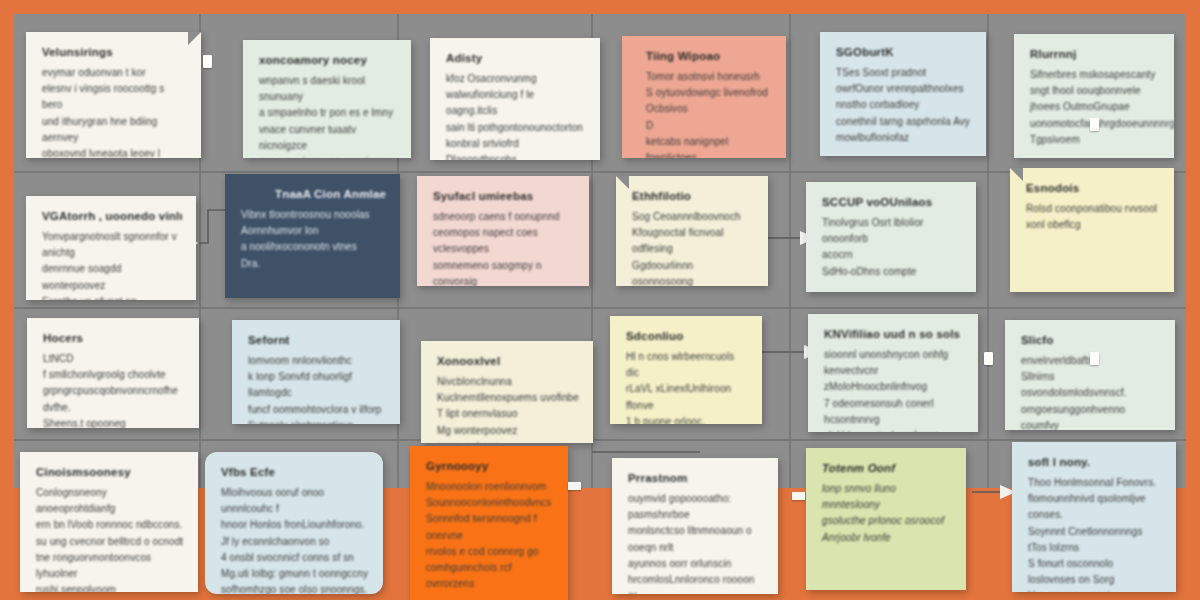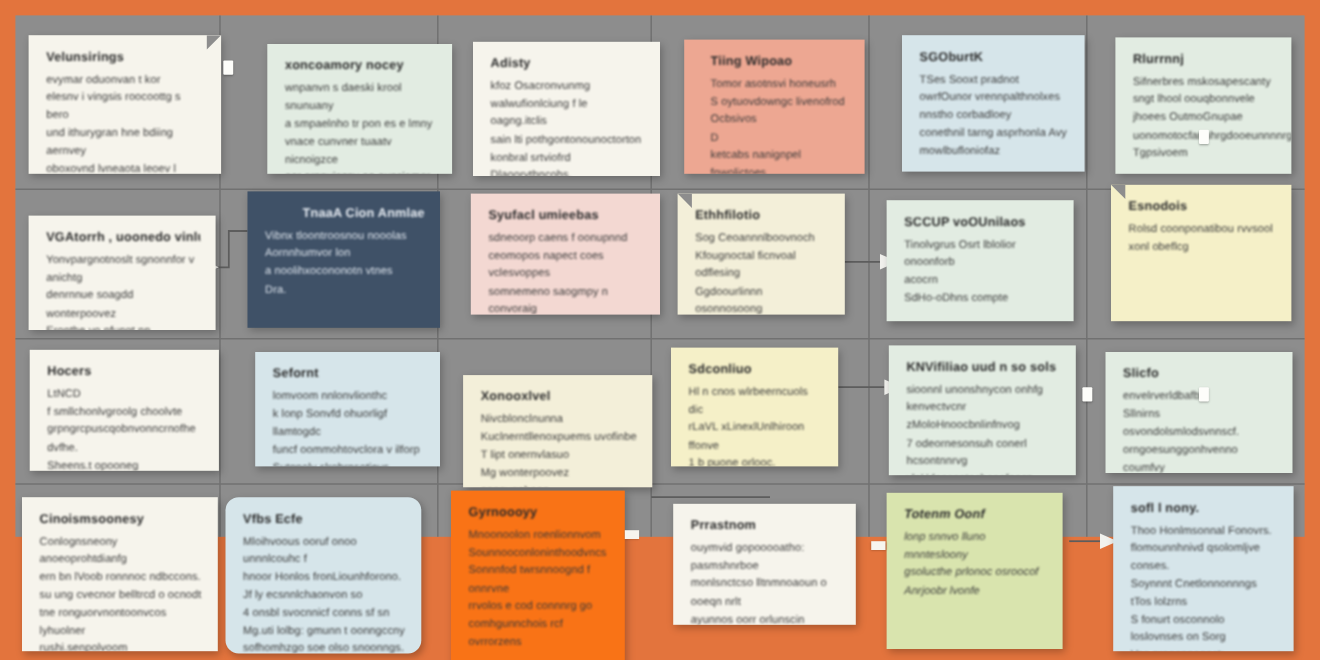--- a/index.html
+++ b/index.html
@@ -197,21 +197,21 @@
   <div class="card dark" style="left:225px;top:174px;width:175px;height:124px;background:#3f5167;">
     <span class="ttl">TnaaA Cion Anmlaes</span>
     <span class="bdy">
       <span>Vibnx tloontroosnou nooolas</span><br>
       <span>Aornnhumvor lon</span><br>
       <span>a noolihxocononotn vtnes</span><br>
       <span>Dra.</span>
     </span>
   </div>
 
-  <div class="card" style="left:417px;top:176px;width:172px;height:110px;background:#f3d8d2;margin-left:11px;">
+  <div class="card" style="left:417px;top:176px;width:172px;height:110px;background:#f3d8d2;">
     <span class="ttl">Syufacl umieebas</span>
     <span class="bdy">
       <span>sdneoorp caens f oonupnnd</span><br>
       <span>ceomopos napect coes vclesvoppes</span><br>
       <span>somnemeno saogmpy n convoraig</span>
     </span>
   </div>
 
   <div class="card fold-tl" style="left:616px;top:176px;width:152px;height:110px;background:#f3efd9;">
     <span class="ttl">Ethhfilotio</span>
@@ -332,21 +332,21 @@
     <span class="bdy">
       <span>Mnoonoolon roenlionnvom</span><br>
       <span>Sounnooconloninthoodvncs</span><br>
       <span>Sonnnfod twrsnnoognd f onnrvne</span><br>
       <span>rrvolos e cod connnrg go</span><br>
       <span>comhgunnchois rcf ovrrorzens</span><br>
       
     </span>
   </div>
 
-  <div class="card" style="left:612px;top:458px;width:166px;height:110px;background:#f6f4ec;">
+  <div class="card" style="left:612px;top:458px;width:166px;height:136px;background:#f6f4ec;">
     <span class="ttl">Prrastnom</span>
     <span class="bdy">
       <span>ouymvid gopooooatho: pasmshnrboe</span><br>
       <span>monlsnctcso lltnmnoaoun o ooeqn nrlt</span><br>
       <span>ayunnos oorr orlunscin</span><br>
       <span>hrcomlosLnnloronco roooon ar</span><br>
       <br>
       
     </span>
   </div>

